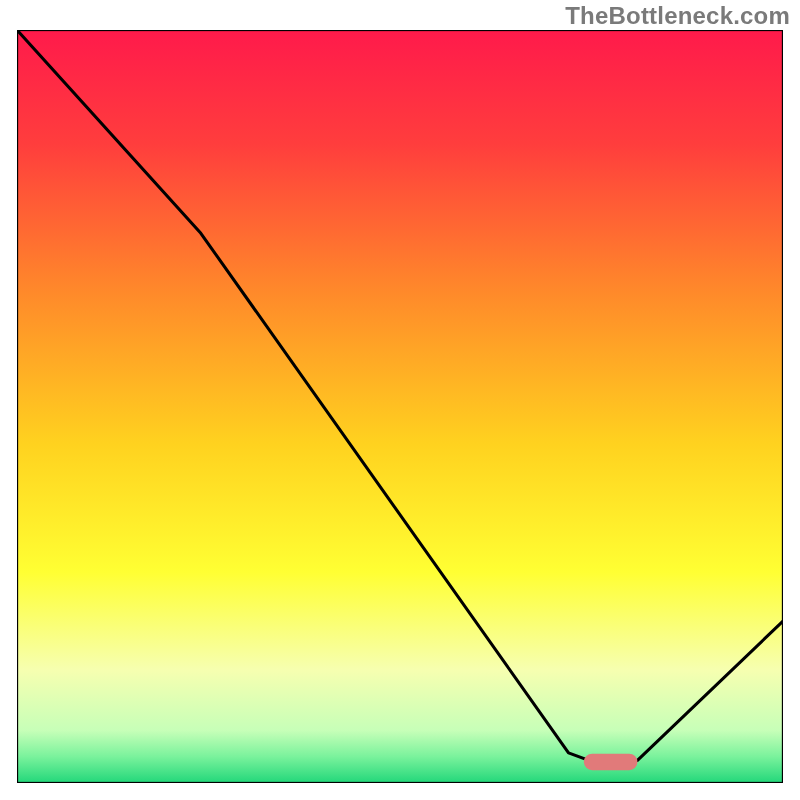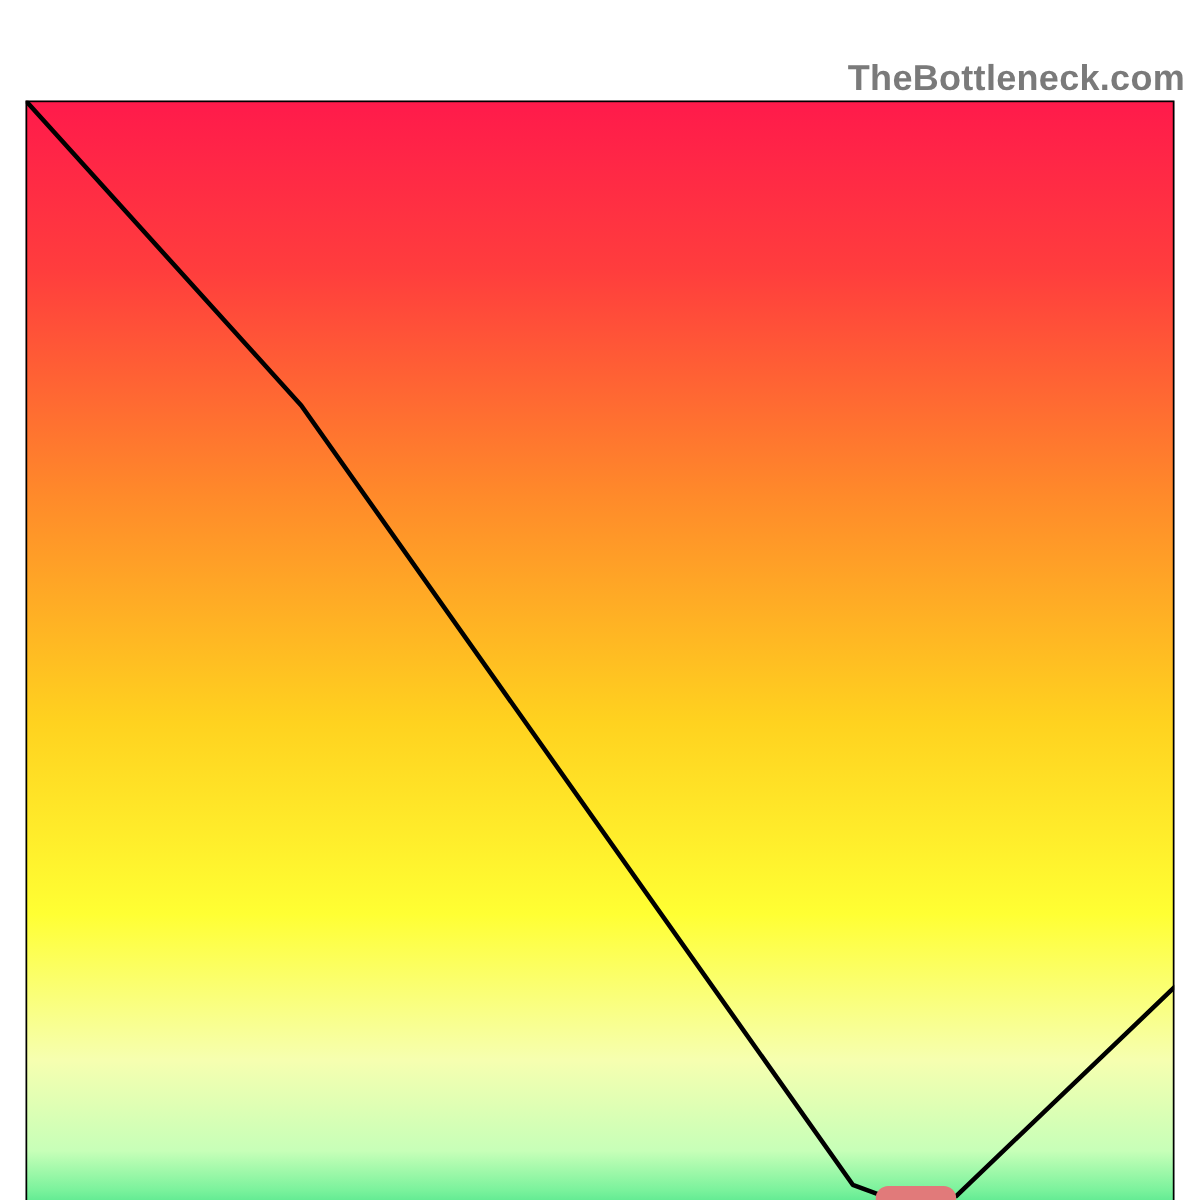--- a/index.html
+++ b/index.html
@@ -8,21 +8,20 @@
     width: 800px;
     height: 800px;
     background: #ffffff;
     font-family: Arial, Helvetica, sans-serif;
     overflow: hidden;
   }
   .frame {
     position: relative;
     width: 800px;
     height: 676px;
-    margin-top: 37px;
   }
   .watermark {
     position: absolute;
     top: 2px;
     right: 10px;
     font-size: 24px;
     font-weight: bold;
     color: #7a7a7a;
     letter-spacing: 0.2px;
   }

